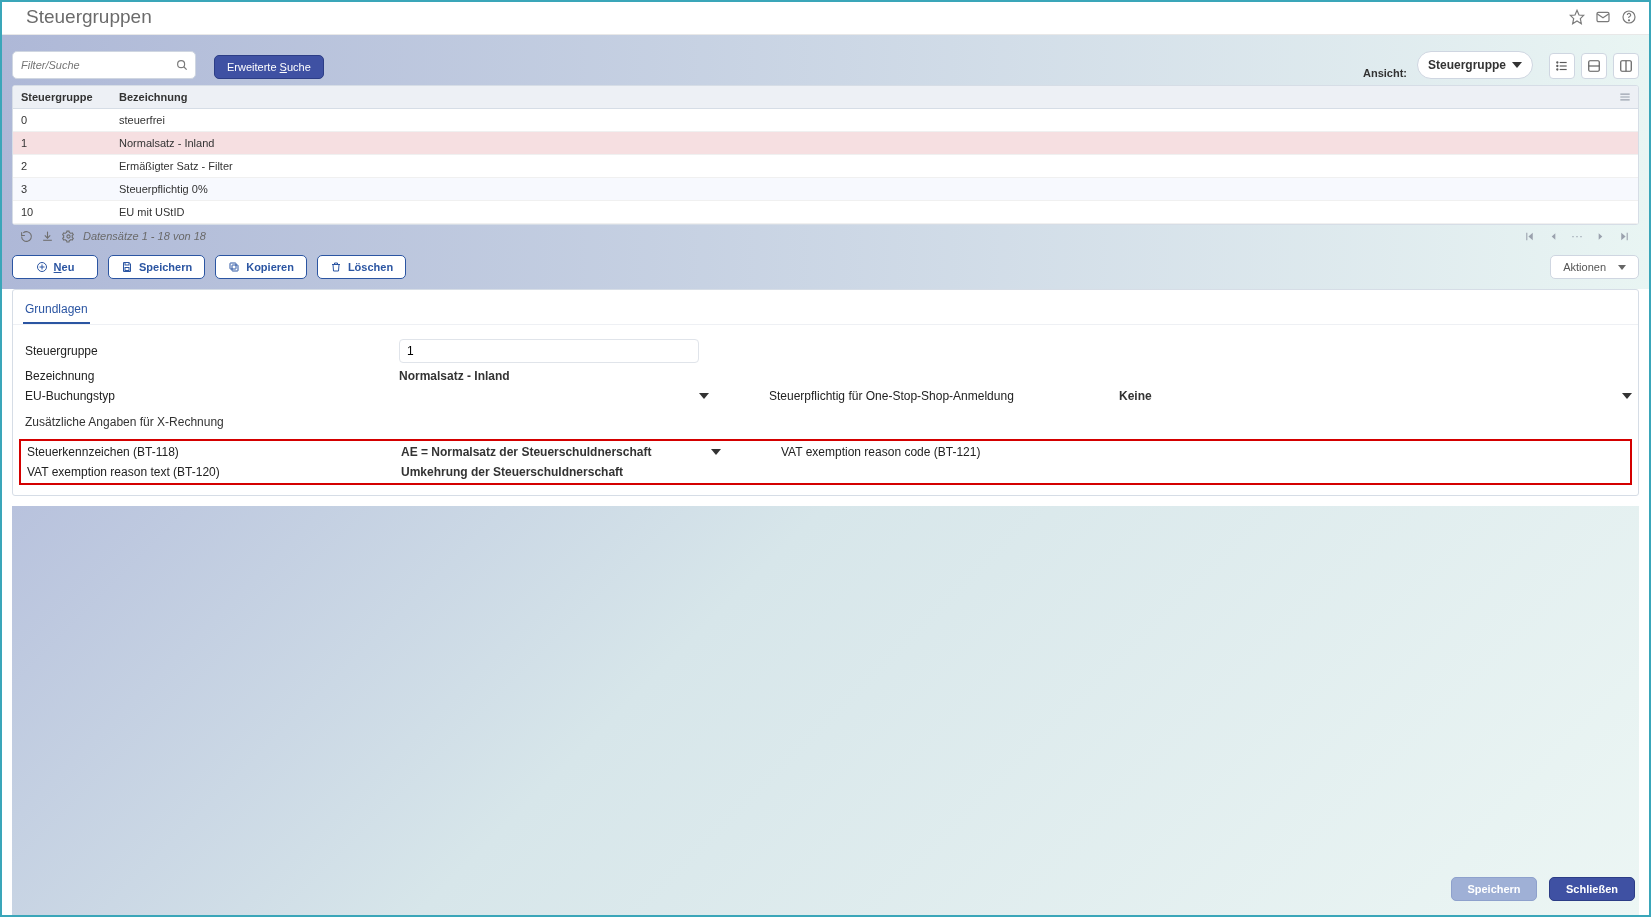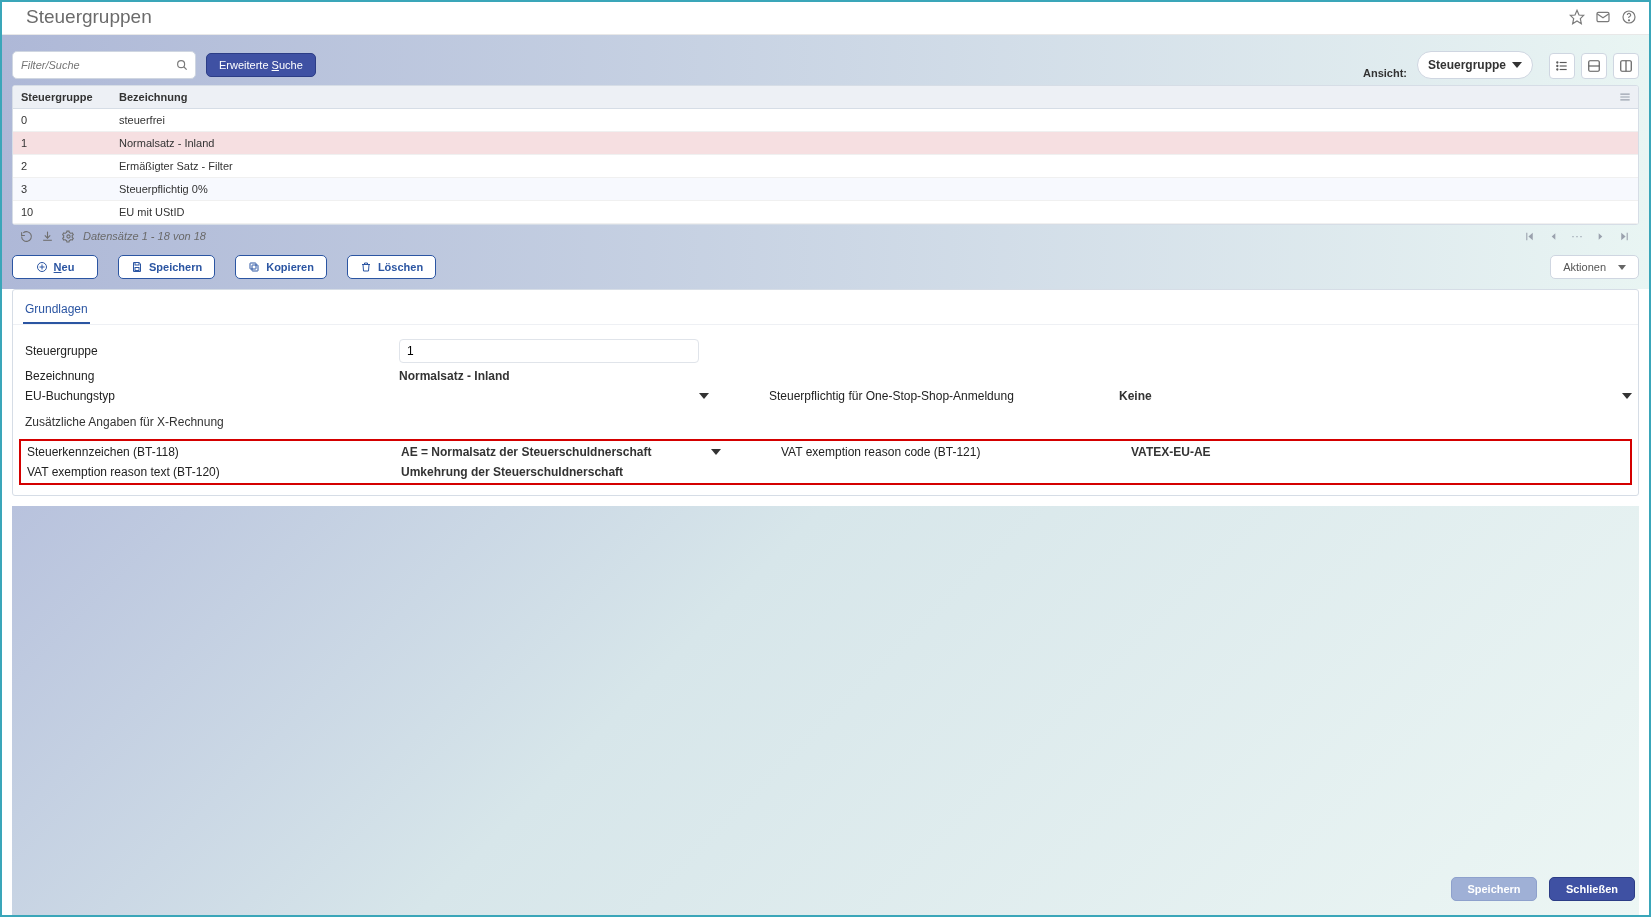--- a/index.html
+++ b/index.html
@@ -17,21 +17,21 @@
   body{background:#fff;}
   .frame{border:2px solid #3aa6b9;min-height:913px;display:flex;flex-direction:column;position:relative;}
   
   .page-header{display:flex;align-items:center;justify-content:space-between;padding:4px 12px 6px 12px;border-bottom:1px solid #e8e8e8;}
   .page-title{font-size:19px;color:#6b6b6b;font-weight:400;margin-left:12px;}
   .hdr-icons{display:flex;gap:10px;color:#7a7a7a;}
   .hdr-icons span{cursor:pointer;display:inline-flex;}
   
   .toolbar-wrap{padding:10px 10px 0 10px;background:linear-gradient(90deg,var(--grad-start),var(--grad-end));}
   .tool-top{display:flex;align-items:center;justify-content:space-between;height:40px;}
-  .tool-left{display:flex;align-items:center;gap:10px;}
+  .tool-left{display:flex;align-items:flex-end;gap:18px;}
   .search-box{display:flex;align-items:center;background:#fff;border:1px solid #cfd6e1;border-radius:5px;height:26px;width:170px;padding:0 6px;}
   .search-box input{border:0;outline:0;flex:1;font-size:11px;color:#666;font-style:italic;background:transparent;}
   .search-box .mag{color:#7a7a7a;display:inline-flex;}
   .btn{display:inline-flex;align-items:center;justify-content:center;gap:6px;border-radius:5px;padding:5px 12px;font-size:11px;cursor:pointer;border:1px solid transparent;white-space:nowrap;}
   .btn-primary{background:var(--blue);color:#fff;border-color:#2c3d86;}
   .btn-outline-primary{background:#fff;color:var(--blue2);border:1px solid var(--blue2);font-weight:bold;min-width:86px;}
   .tool-right{display:flex;align-items:flex-end;gap:10px;}
   .ansicht-lbl{color:#333;font-size:11px;font-weight:bold;}
   .pill-select{background:#fff;border:1px solid #cfd6e1;border-radius:16px;height:26px;display:flex;align-items:center;padding:0 10px;gap:6px;font-weight:bold;cursor:pointer;}
   .layout-icons{display:flex;gap:6px;padding-left:6px;}
@@ -50,21 +50,21 @@
   .grid-row.selected{background:var(--row-sel)!important;}
   .grid-row .gc{padding:5px 8px;font-size:11px;}
   
   .grid-footer{display:flex;align-items:center;justify-content:space-between;padding:4px 8px;color:#6a6a6a;background:transparent;}
   .gf-left{display:flex;align-items:center;gap:8px;font-style:italic;font-size:11px;}
   .gf-left .ic{color:#6f6f6f;cursor:pointer;font-style:normal;display:inline-flex;}
   .gf-right{display:flex;align-items:center;gap:12px;color:#9aa1ad;}
   .gf-right span{cursor:pointer;}
   
   .actions{padding:8px 10px 10px 10px;background:linear-gradient(90deg,var(--grad-start),var(--grad-end));display:flex;align-items:center;justify-content:space-between;gap:10px;}
-  .actions-left{display:flex;gap:20px;border-radius:6px;}
+  .actions-left{display:flex;gap:10px;border-radius:6px;}
   .actions-right{display:flex;}
   .btn-light{background:#fff;color:#555;border:1px solid #cfd6e1;}
   .btn-light .chev{margin-left:6px;}
   
   .panel{margin:0 10px 10px 10px;background:#fff;border:1px solid var(--border);border-radius:3px;}
   .tabbar{padding:6px 10px 0 10px;border-bottom:1px solid #eef0f4;}
   .tab{display:inline-block;padding:6px 2px;color:var(--blue2);font-weight:normal;border-bottom:2px solid var(--blue2);font-size:12px;}
   
   .form{padding:14px 6px 10px 6px;}
   .form-grid{display:grid;grid-template-columns:380px 1fr;row-gap:6px;align-items:center;}
@@ -331,21 +331,20 @@
         <div class="highlight-zone">
           <div class="hz-row">
             <div class="lbl">Steuerkennzeichen (BT-118)</div>
             <div class="val-wrap2">
               <div class="sel">
                 <span class="ro">AE = Normalsatz der Steuerschuldnerschaft</span>
                   <span class="chev-down"></span>
               </div>
               <span></span>
               <span class="lbl" style="padding-left:0">VAT exemption reason code (BT-121)</span>
-              <span class="ro">VATEX-EU-AE</span>
             </div>
             <div class="lbl">VAT exemption reason text (BT-120)</div>
             <div class="val-wrap3">
               <span class="ro">Umkehrung der Steuerschuldnerschaft</span>
             </div>
           </div>
         </div>
       </div>
     </div>
   </div>

